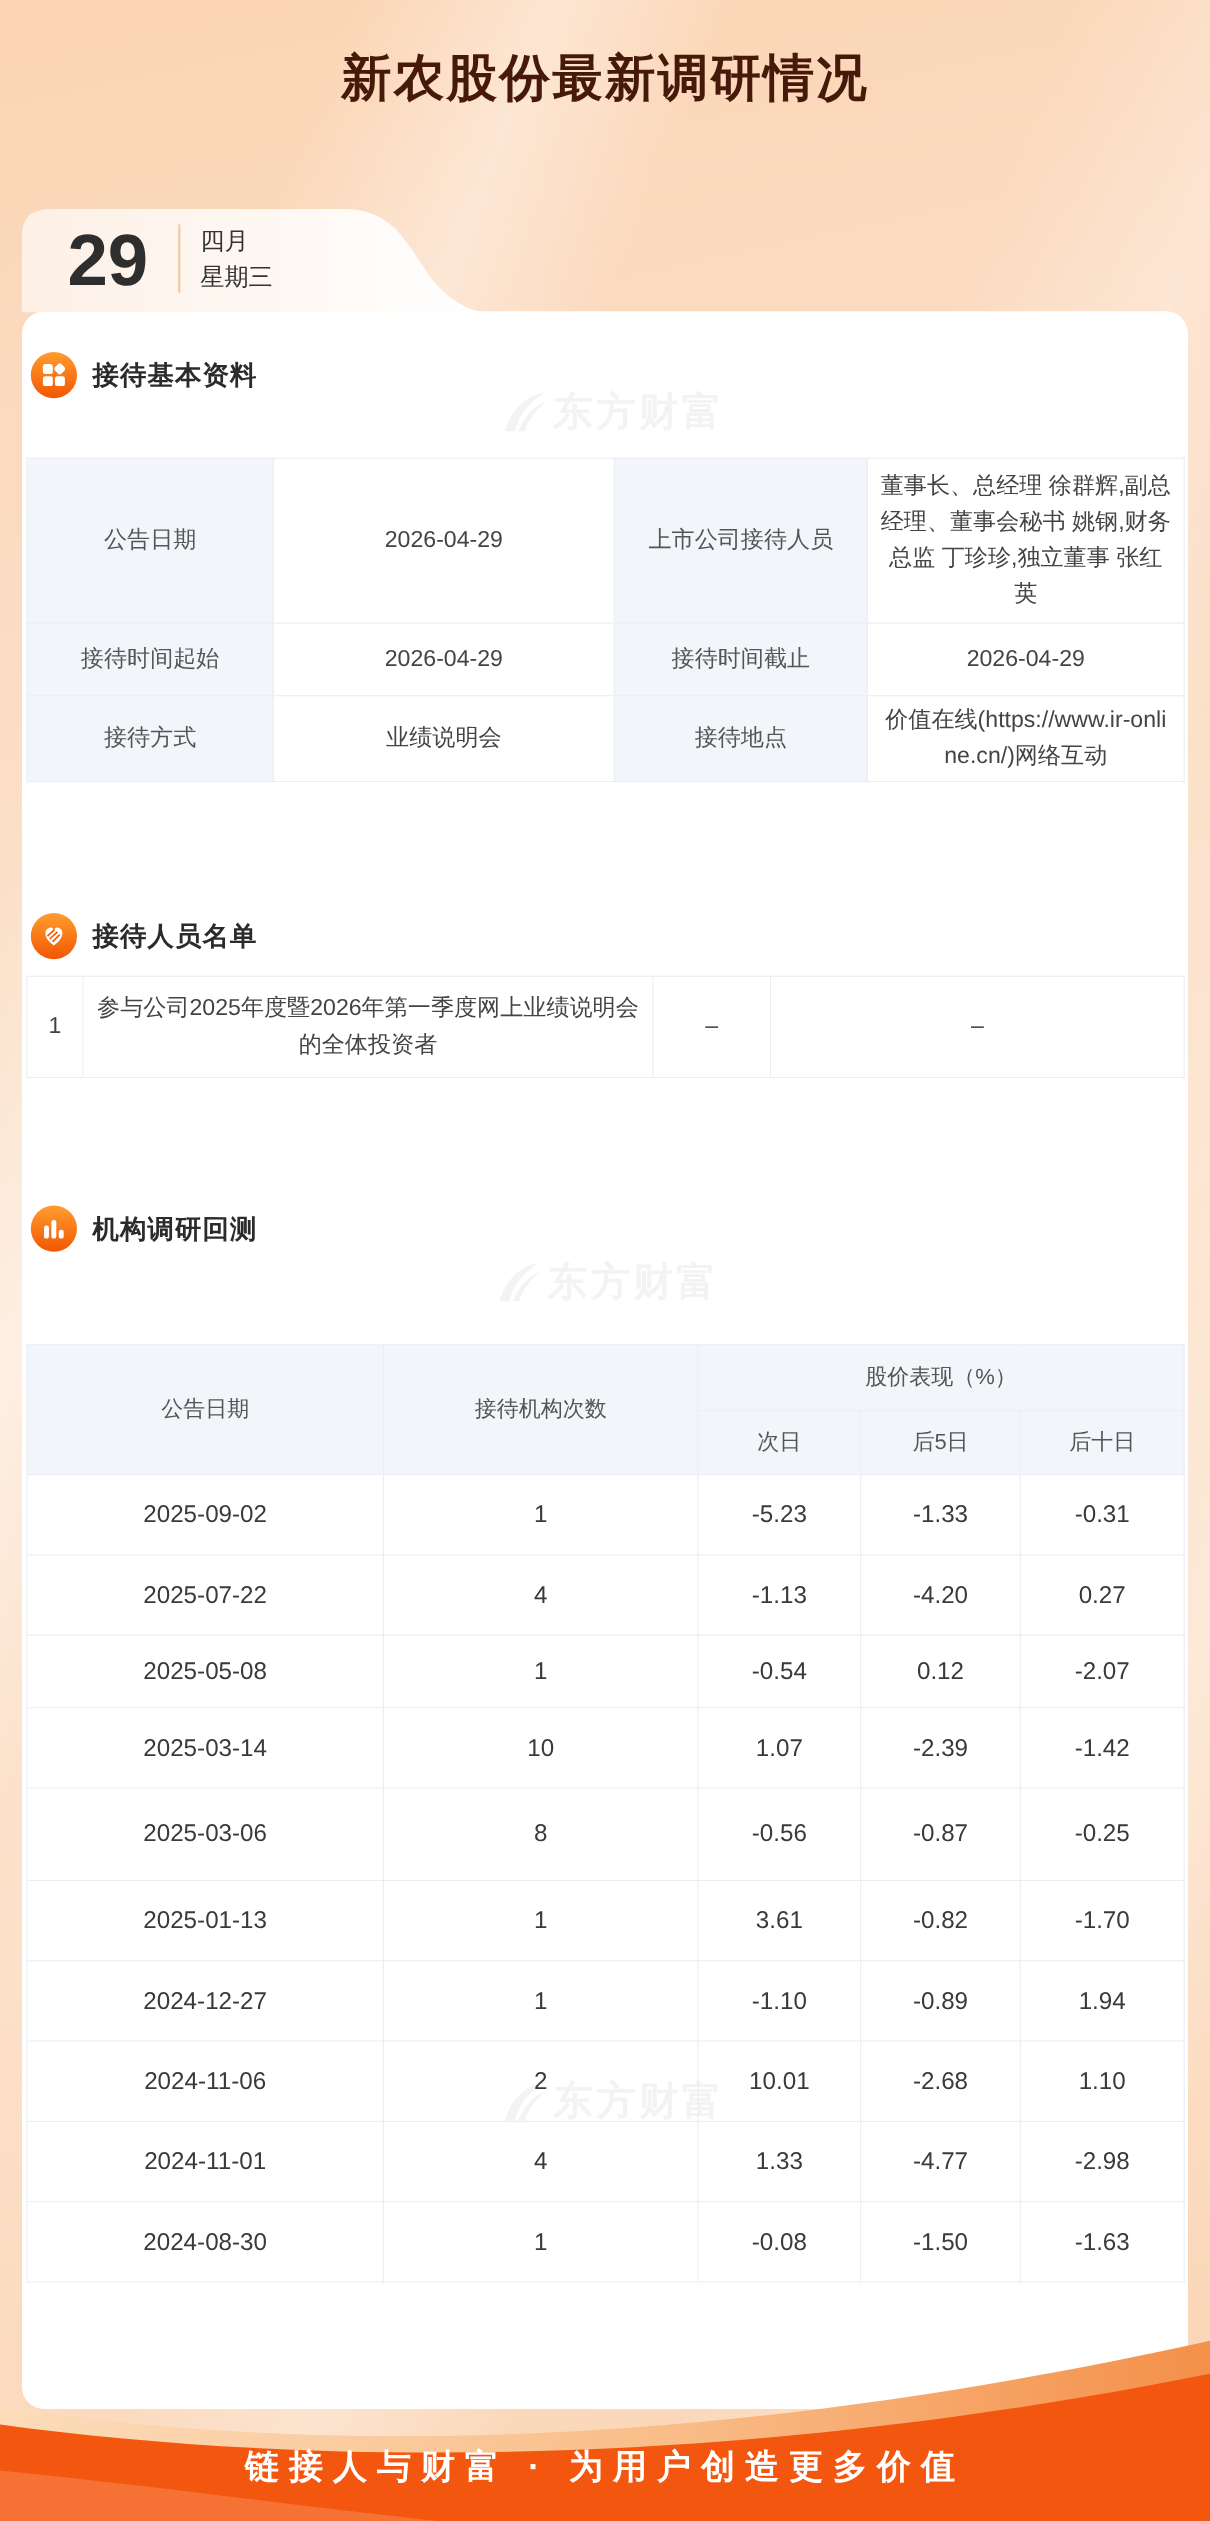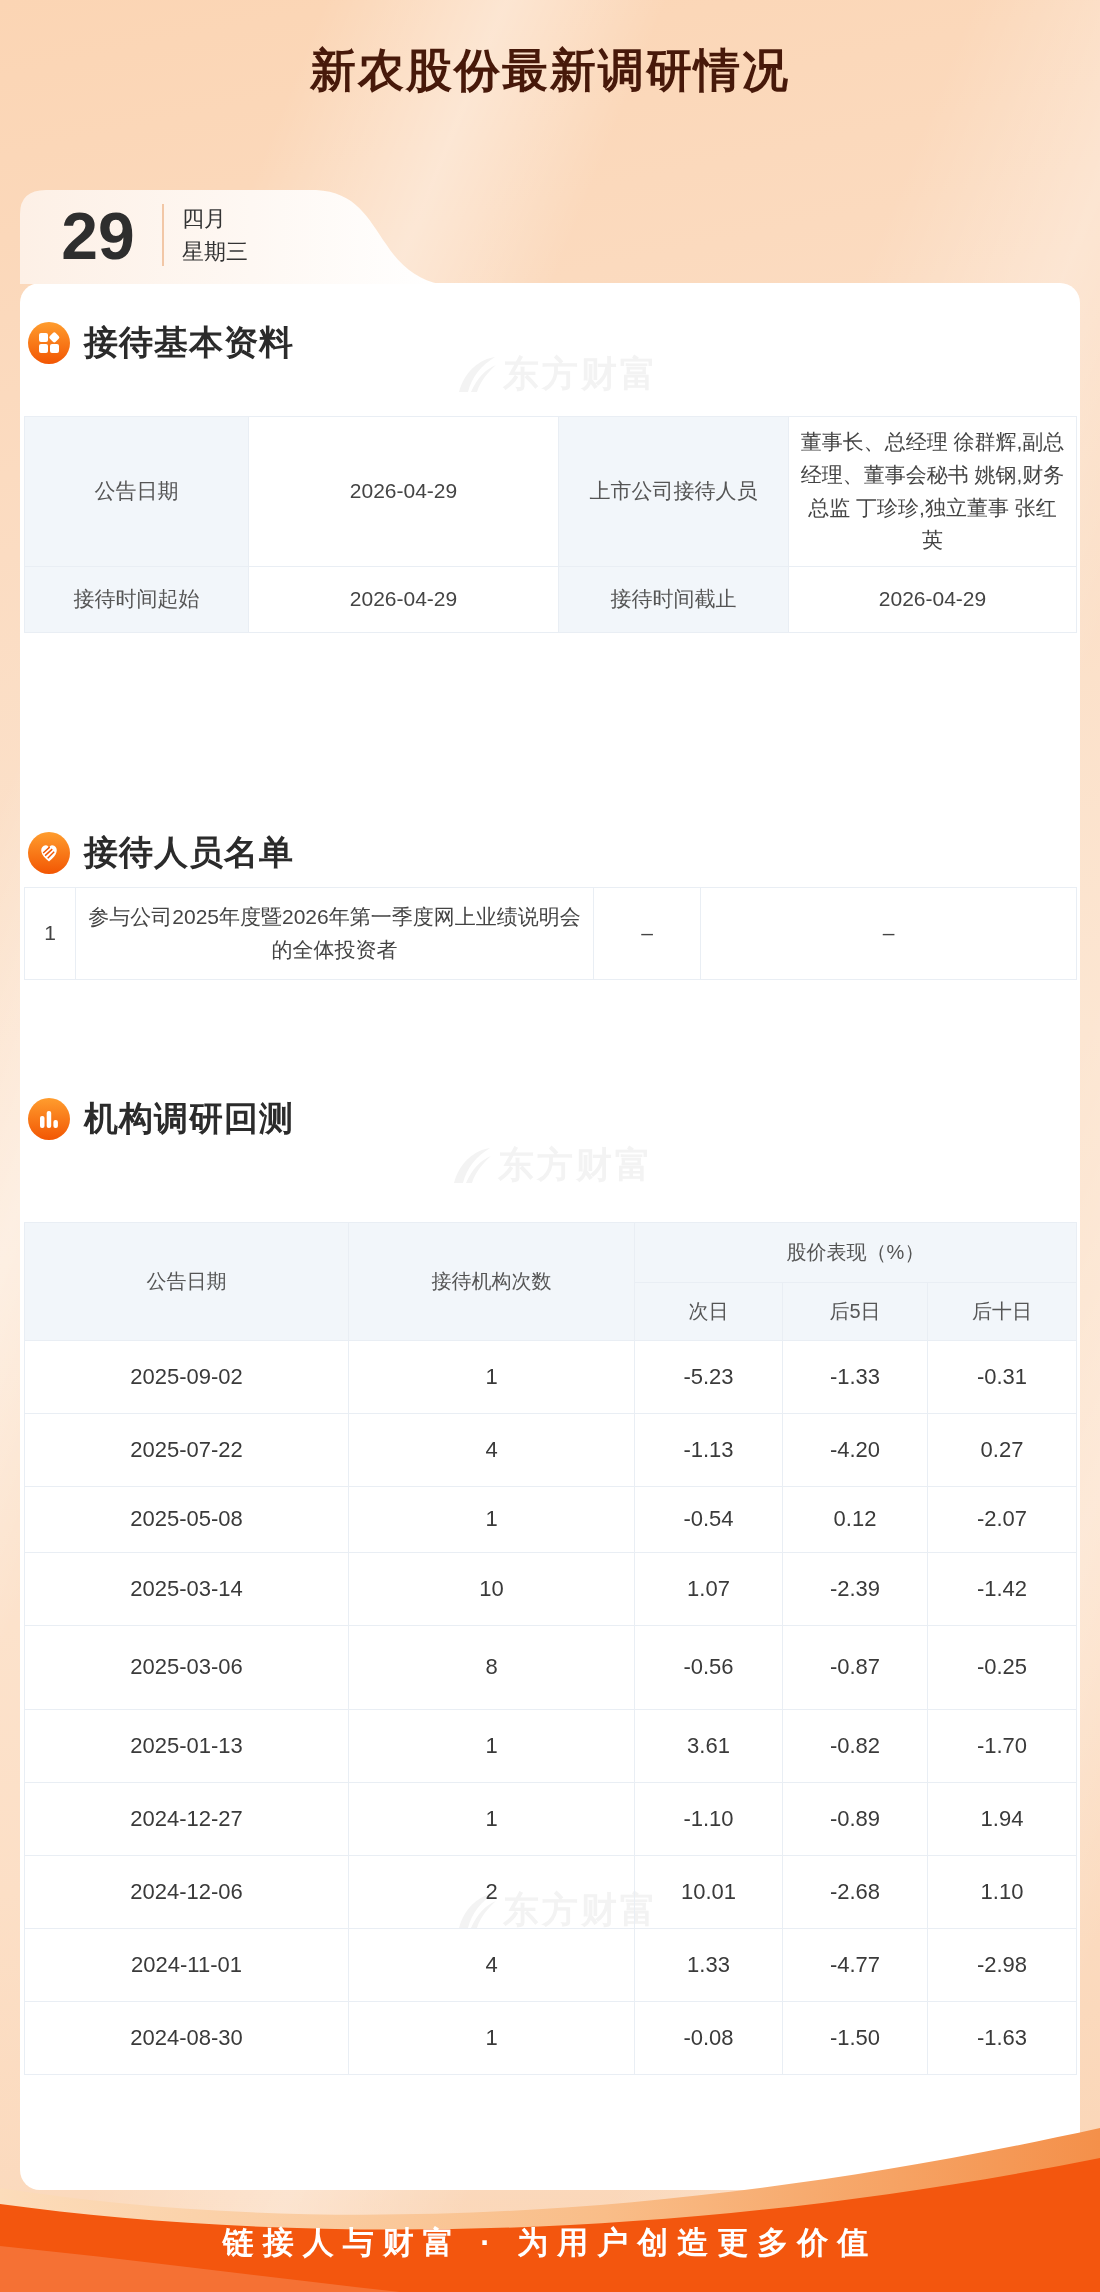--- a/index.html
+++ b/index.html
@@ -33,21 +33,21 @@
   }
   .tab-divider{position:absolute;left:142px;top:16px;width:2px;height:62px;background:#f2c7a6;}
   .tab-month-wrap{position:absolute;left:162px;top:14px;font-size:22px;color:#333;line-height:33px;}
   
   .sec-header{position:absolute;left:28px;display:flex;align-items:center;gap:14px;}
   .sec-icon{
     width:42px;height:42px;border-radius:50%;
     background:linear-gradient(180deg,#ff9d2e 0%,#f25603 100%);
     display:flex;align-items:center;justify-content:center;flex:0 0 42px;
   }
-  .sec-title{font-size:34px;font-weight:bold;color:#2b2b2b;letter-spacing:1px;}
+  .sec-title{font-size:24px;font-weight:bold;color:#2b2b2b;letter-spacing:1px;}
   
   .watermark{position:absolute;display:flex;align-items:center;gap:6px;z-index:1;}
   .watermark .wm-text{font-size:36px;font-weight:bold;color:#f3f3f3;letter-spacing:3px;}
   
   table{border-collapse:collapse;table-layout:fixed;position:absolute;z-index:2;background:transparent;}
   td,th{
     border:1px solid #e9eef4;text-align:center;vertical-align:middle;
     font-size:21px;font-weight:normal;color:#444;padding:6px 10px;line-height:1.55;
     word-break:break-all;
   }
@@ -124,20 +124,26 @@
     <td>2026-04-29</td>
     <td class="lbl">上市公司接待人员</td>
     <td>董事长、总经理 徐群辉,副总经理、董事会秘书 姚钢,财务总监 丁珍珍,独立董事 张红英</td>
   </tr>
   <tr style="height:66px;">
     <td class="lbl">接待时间起始</td>
     <td>2026-04-29</td>
     <td class="lbl">接待时间截止</td>
     <td>2026-04-29</td>
   </tr>
+  <tr style="height:67px;">
+    <td class="lbl">接待方式</td>
+    <td>业绩说明会</td>
+    <td class="lbl">接待地点</td>
+    <td>价值在线(https://www.ir-online.cn/)网络互动</td>
+  </tr>
 </tbody>
   </table>
 
 <div class="sec-header" style="top:830px;">
   <div class="sec-icon">
     <svg width="26" height="26" viewBox="0 0 40 40">
       <path d="M20,33 C7,24 5,13 12,9 C16,6.5 20,9.5 20,13 C20,9.5 24,6.5 28,9 C35,13 33,24 20,33 Z" fill="#fff"></path>
       <path d="M11,20 L21,11 M14,24 L25,14 M18,28 L28,18" stroke="#f25603" stroke-width="2.2" fill="none"></path>
     </svg>
   </div>
@@ -250,21 +256,21 @@
     <td class="t3-num">-1.70</td>
   </tr>
   <tr style="height:73px;">
     <td class="t3-date">2024-12-27</td>
     <td class="t3-num">1</td>
     <td class="t3-num">-1.10</td>
     <td class="t3-num">-0.89</td>
     <td class="t3-num">1.94</td>
   </tr>
   <tr style="height:73px;">
-    <td class="t3-date">2024-12-06</td>
+    <td class="t3-date">2024-11-06</td>
     <td class="t3-num">2</td>
     <td class="t3-num">10.01</td>
     <td class="t3-num">-2.68</td>
     <td class="t3-num">1.10</td>
   </tr>
   <tr style="height:73px;">
     <td class="t3-date">2024-11-01</td>
     <td class="t3-num">4</td>
     <td class="t3-num">1.33</td>
     <td class="t3-num">-4.77</td>

